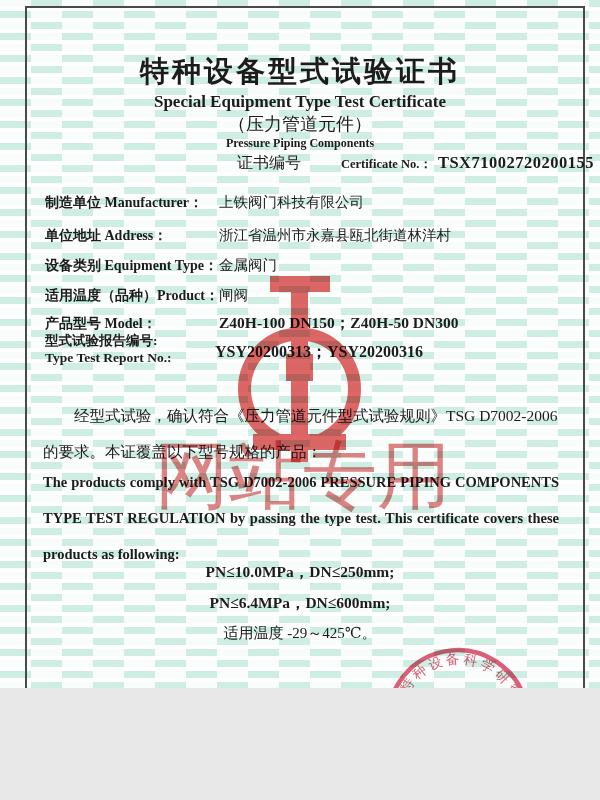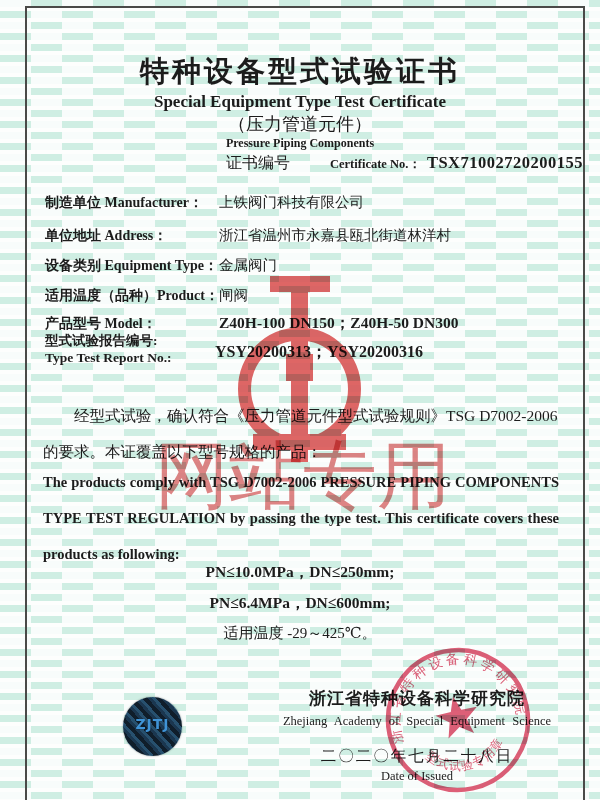--- a/index.html
+++ b/index.html
@@ -1,34 +1,34 @@
 <!DOCTYPE html>
 <html><head>
 <meta charset="utf-8">
 <style>
   html,body{margin:0;padding:0;background:#e8e8e8;}
   .page{
-    position:relative;width:600px;height:800px;overflow:hidden;
+    position:relative;width:600px;height:688px;overflow:hidden;
     font-family:"Liberation Serif","DejaVu Serif",serif;color:#1c1c1c;
     background-color:#fbfdfc;
     background-image:
       repeating-linear-gradient(180deg, rgba(255,255,255,0) 0 7px, #fdfefd 7px 11px),
       repeating-conic-gradient(#cfeee3 0% 25%, #f8fcfb 25% 50%);
     background-size:100% 11px, 62px 22px;
   }
   .frame{position:absolute;left:25px;top:6px;width:556px;height:810px;
     border:2px solid #4a4a48;z-index:1;}
   .abs{position:absolute;z-index:2;}
   .ctr{left:0;width:600px;text-align:center;}
   .title-cn{top:52px;font-size:29px;font-weight:700;letter-spacing:3px;}
   .title-en{top:92px;font-size:17px;font-weight:700;}
   .subtitle-cn{top:112px;font-size:18px;}
   .subtitle-en{top:136px;font-size:12px;font-weight:700;}
   .certno{top:153px;left:226px;display:flex;align-items:baseline;gap:6px;white-space:nowrap;}
-  .certno .cn{font-size:16px;}
+  .certno .cn{font-size:16px;margin-left:11px;}
   .certno .en{font-size:12.5px;font-weight:700;margin-left:34px;}
   .certno .val{font-size:16.5px;font-weight:700;letter-spacing:.5px;}
   .frow{left:45px;white-space:nowrap;}
   .flabel{display:inline-block;width:170px;font-size:14px;font-weight:600;}
   .fvalue{font-size:14.5px;}
   .fvalue.b{font-weight:700;font-size:15.5px;}
   .r1{top:193px;}.r2{top:226px;}.r3{top:256px;}.r4{top:286px;}.r5{top:313px;}
   .r6lab{top:332px;left:45px;font-size:13.5px;font-weight:600;line-height:17px;}
   .r6val{top:342px;left:215px;font-size:16px;font-weight:700;}
   .para{left:43px;width:516px;line-height:36px;}

